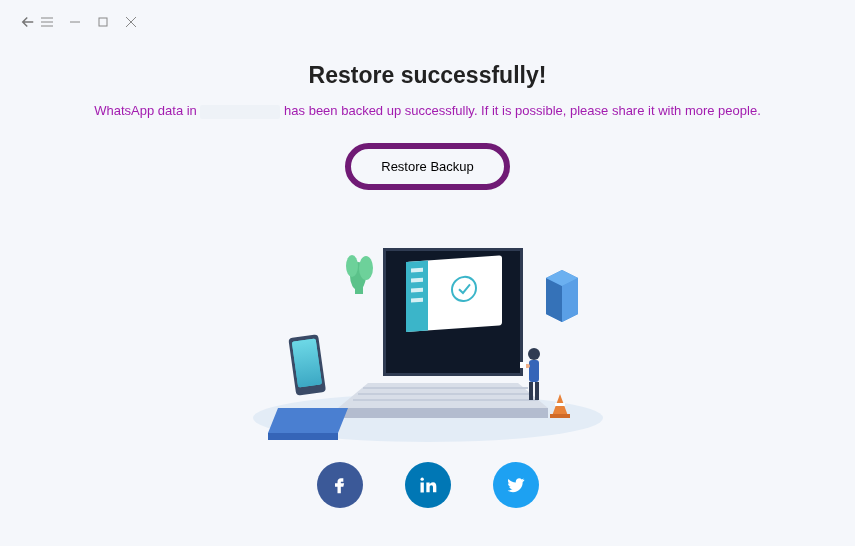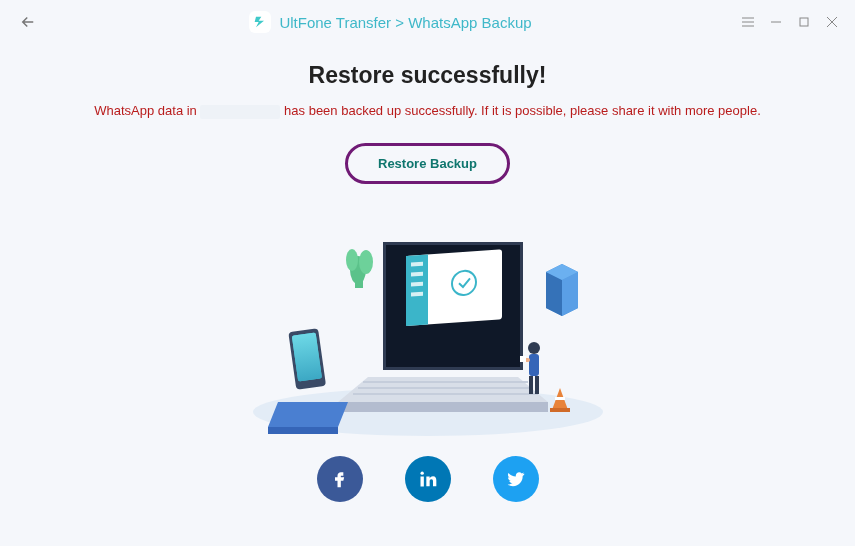--- a/index.html
+++ b/index.html
@@ -66,21 +66,21 @@
   text-align: center;
 }
 .headline {
   font-size: 23px;
   font-weight: 700;
   color: #222;
   margin-bottom: 14px;
 }
 .subtext {
   font-size: 13px;
-  color: #b91c1c;
+  color: #a21caf;
   margin-bottom: 24px;
 }
 .blurred {
   display: inline-block;
   width: 80px;
   height: 14px;
   background: #eef2f7;
   vertical-align: middle;
   border-radius: 2px;
 }
@@ -93,23 +93,22 @@
 .btn {
   padding: 10px 30px;
   border-radius: 24px;
   font-size: 13px;
   cursor: pointer;
   border: none;
   min-width: 140px;
 }
 .btn-outline {
   background: transparent;
-  border: 3px solid #701a75;
-  color: #0f766e;
-  font-weight: bold;
+  border: 6px solid #701a75;
+  color: #000000;
 }
 .btn-primary {
   background: linear-gradient(90deg, #4cc9d8, #3bb5e0);
   color: #fff;
 }
 .illustration-wrap {
   position: relative;
   width: 360px;
   height: 240px;
   margin: 0 auto 14px;
@@ -133,28 +132,20 @@
 .tw { background: #1da1f2; }
 </style>
 </head>
 <body>
 
 <div class="titlebar">
   <div class="back-btn">
     <svg width="18" height="18" viewBox="0 0 24 24" fill="none" stroke="#777" stroke-width="2">
       <path d="M19 12H5M11 6l-6 6 6 6"></path>
     </svg>
-  </div>
-  <div class="title-center">
-    <div class="app-logo">
-      <svg width="16" height="16" viewBox="0 0 24 24">
-        <path d="M6 4 L14 4 L10 10 L18 10 L6 20 L10 12 L4 12 Z" fill="#3fc9c9"></path>
-      </svg>
-    </div>
-    <span class="breadcrumb">UltFone Transfer &gt; WhatsApp Backup</span>
   </div>
   <div class="win-controls">
     <div class="win-ctrl">
       <svg width="12" height="12" viewBox="0 0 12 12">
           <line x1="0" y1="2" x2="12" y2="2" stroke="#888"></line>
           <line x1="0" y1="6" x2="12" y2="6" stroke="#888"></line>
           <line x1="0" y1="10" x2="12" y2="10" stroke="#888"></line>
         </svg>
     </div>
     <div class="win-ctrl">

